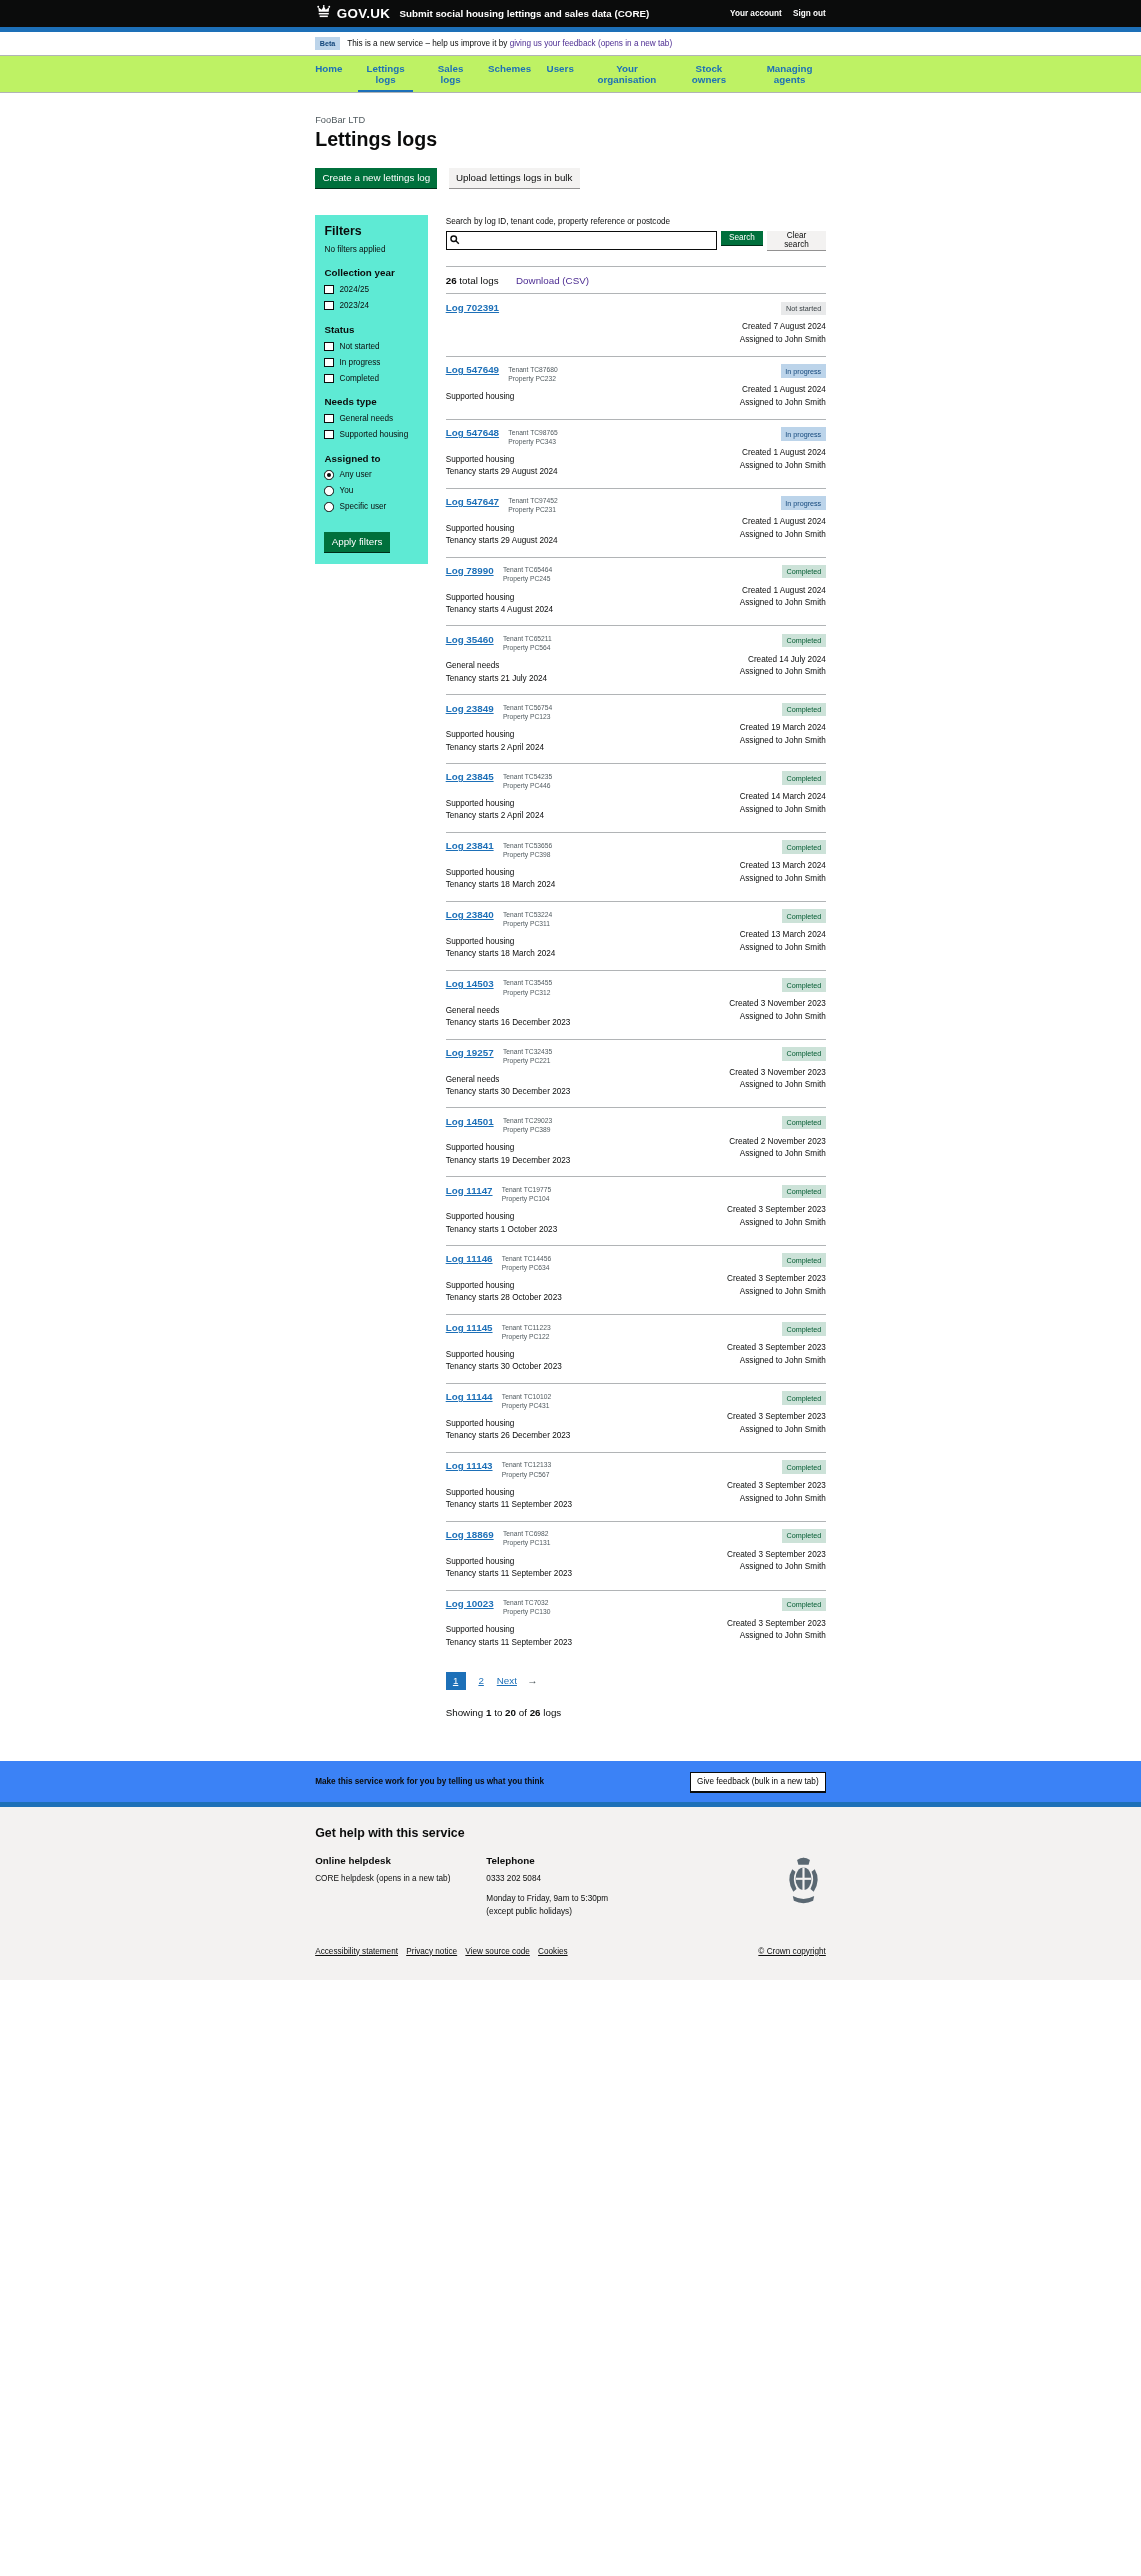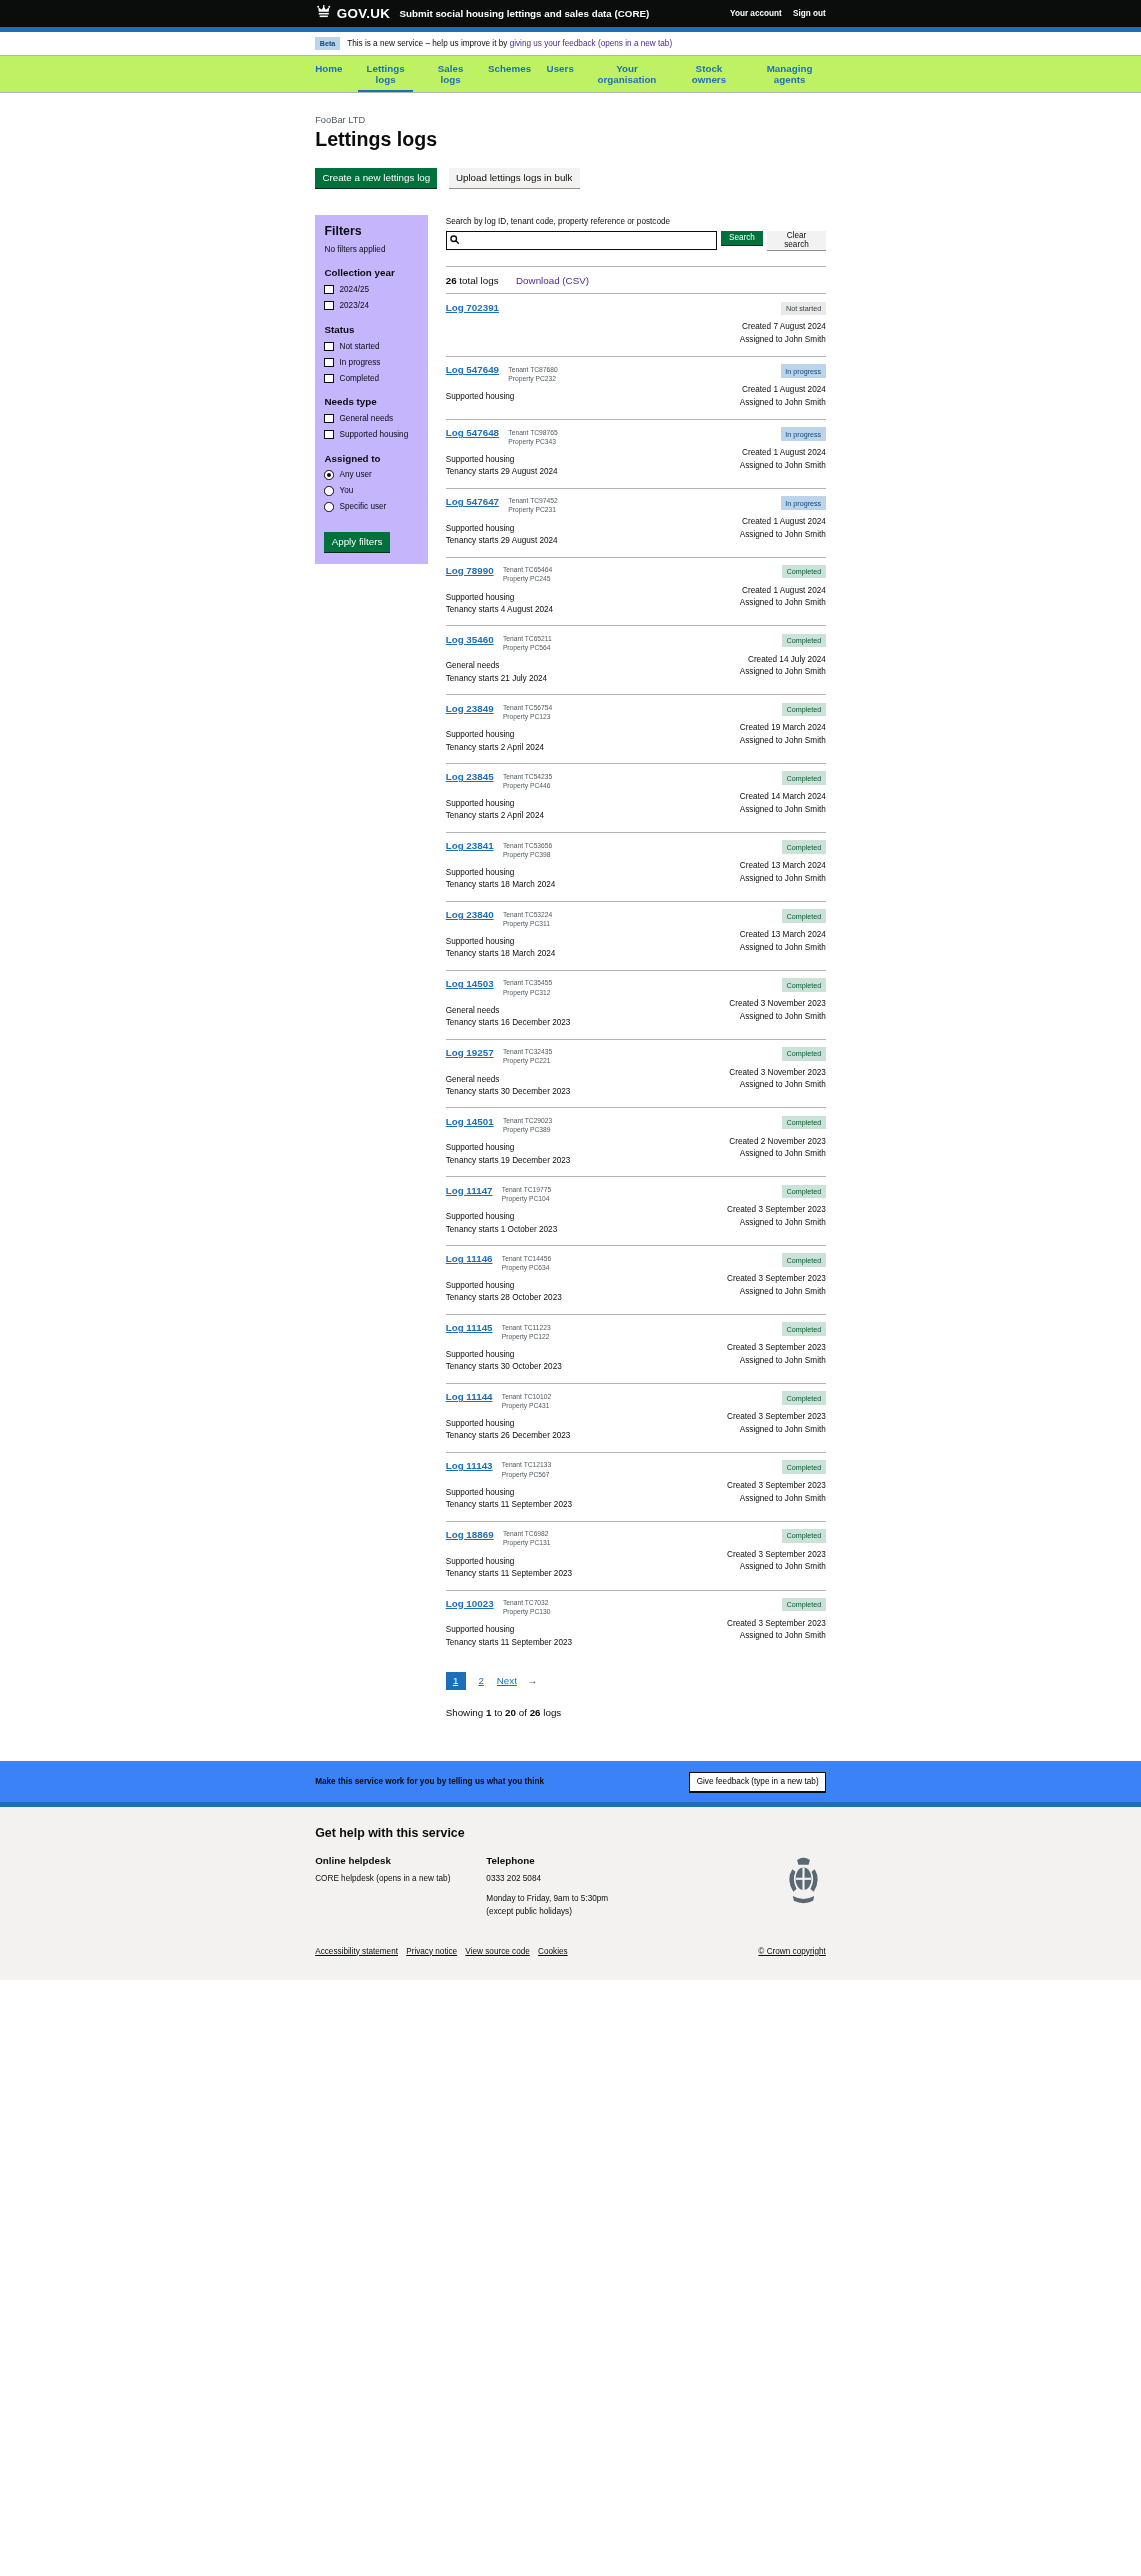--- a/index.html
+++ b/index.html
@@ -38,21 +38,21 @@
   .page-caption { font-size:9.3px; color:#505a5f; margin:21.6px 0 3.1px; }
   .page-title { font-size:19.6px; font-weight:700; margin:0 0 16.5px; }
   .button-row { display:flex; gap:11.3px; margin-bottom:27px; }
   .btn { display:inline-block; border:0; font-family:inherit; font-size:9.8px; line-height:1;
     padding:5.7px 7.2px 4.6px; background:#00703c; color:#fff; box-shadow:0 1px 0 #002d18;
     cursor:pointer; text-align:center; }
   .btn-secondary { background:#f3f2f1; color:#0b0c0c; box-shadow:0 1px 0 #929191; }
 
   
   .layout { display:flex; gap:17.5px; align-items:flex-start; }
-  .filters-panel { flex:none; width:113px; background:#c4b5fd; padding:9.3px 9.3px 12.4px; }
+  .filters-panel { flex:none; width:113px; background:#5eead4; padding:9.3px 9.3px 12.4px; }
   .main-col { flex:1; min-width:0; }
 
   
   .filters-title { font-size:12.4px; font-weight:700; margin:0 0 7.2px; }
   .no-filters { font-size:8.2px; margin:0 0 4.1px; }
   .filter-legend { font-size:9.8px; font-weight:700; margin:13.4px 0 2.1px; }
   .option-row { display:flex; align-items:center; gap:5.7px; margin:6.7px 0; }
   .checkbox { width:9.3px; height:9.3px; border:1px solid #0b0c0c; background:#fff; flex:none; }
   .radio { width:9.3px; height:9.3px; border:1px solid #0b0c0c; border-radius:50%;
     background:#fff; flex:none; position:relative; }
@@ -655,21 +655,21 @@
         <b>26</b>
         <span>logs</span>
       </p>
     </div>
   </div>
 </main>
 
 <div class="feedback-band">
   <div class="width-container">
     <span class="feedback-text">Make this service work for you by telling us what you think</span>
-    <button class="feedback-btn">Give feedback (type in a new tab)</button>
+    <button class="feedback-btn">Give feedback (bulk in a new tab)</button>
   </div>
 </div>
 
 <div class="blue-strip"></div>
 
 <footer class="site-footer">
   <div class="width-container">
     <h2 class="footer-heading">Get help with this service</h2>
     <div class="footer-cols">
       <div class="footer-col">

